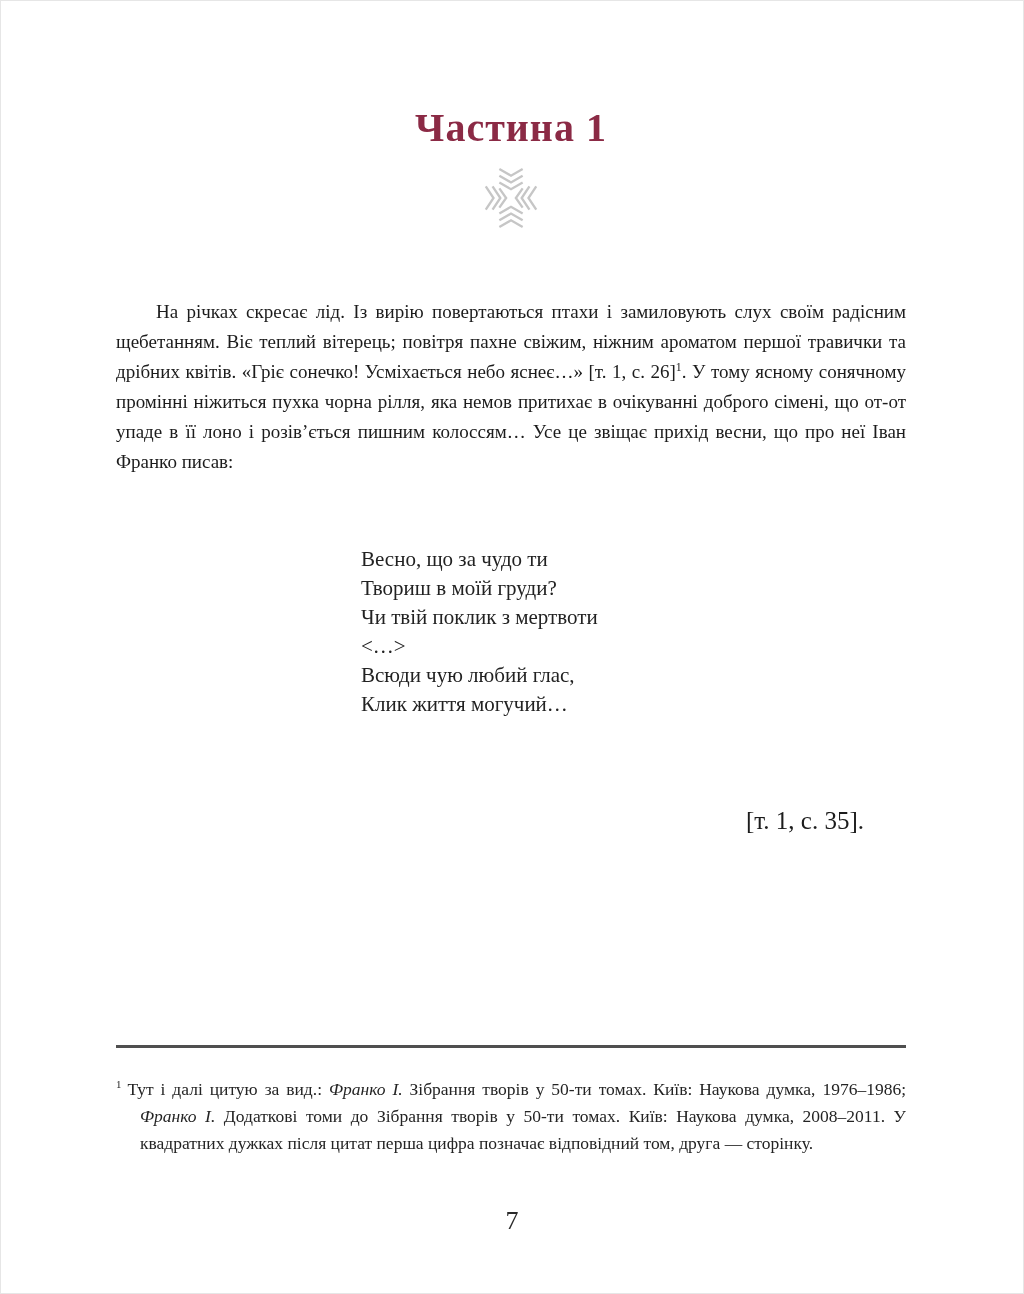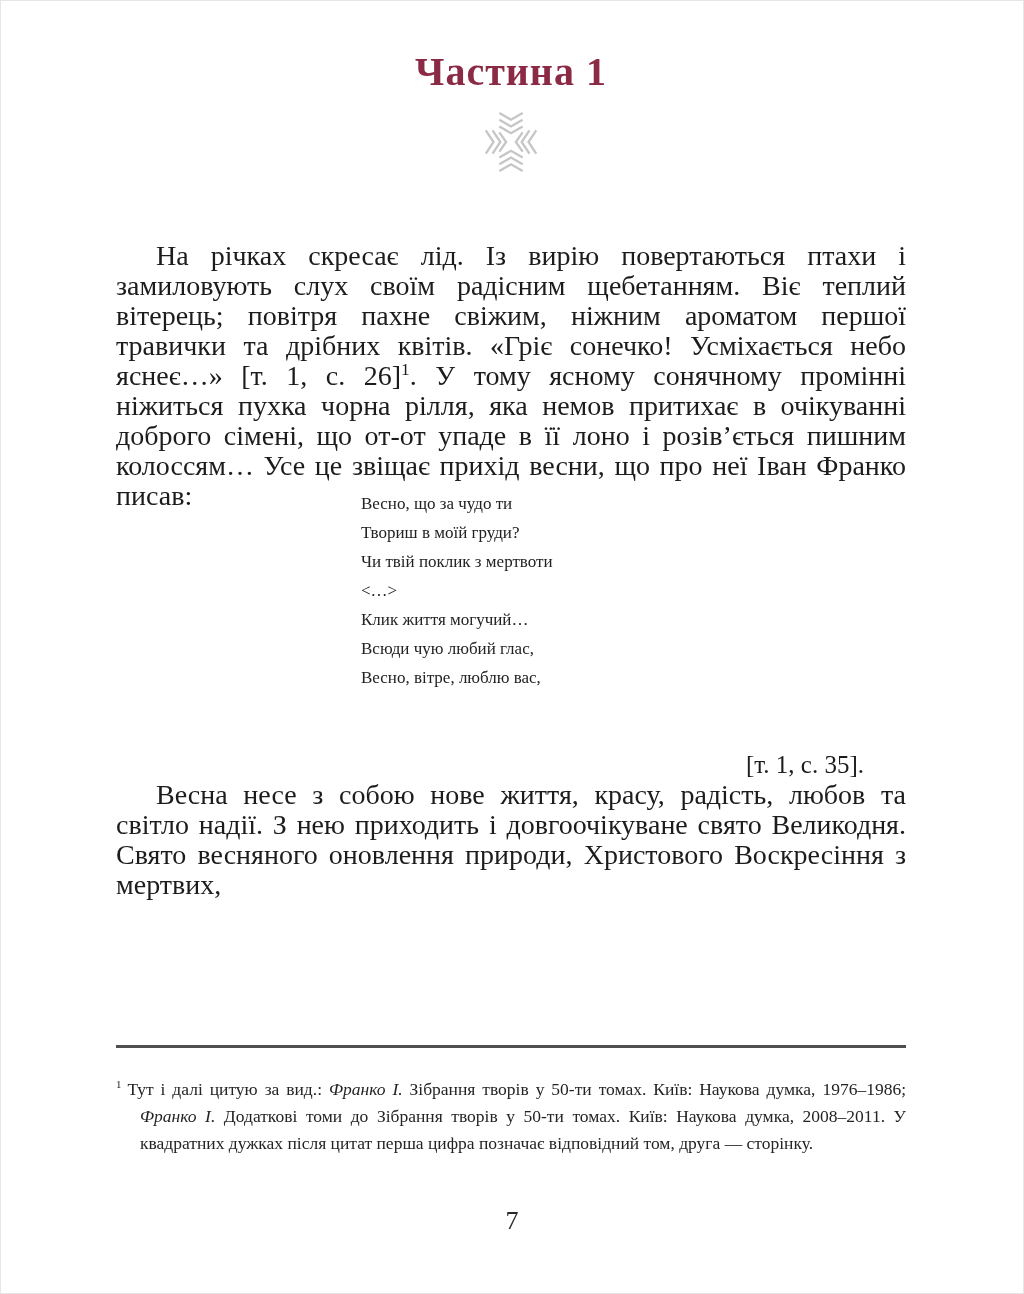--- a/index.html
+++ b/index.html
@@ -14,21 +14,21 @@
     position: absolute;
     inset: 0;
     background: #ffffff;
     border: 1px solid #e6e6e6;
   }
   .content {
     position: absolute;
     left: 115px;
     top: 0;
     width: 790px;
-    padding-top: 48px;
+    padding-top: 104px;
   }
   .part-title {
     text-align: center;
     font-size: 40px;
     line-height: 46px;
     font-weight: bold;
     letter-spacing: 1px;
     color: #8b2a45;
   }
   .subtitle {
@@ -39,35 +39,35 @@
     font-weight: bold;
     color: #141414;
   }
   .ornament {
     margin-top: 14px;
     text-align: center;
     height: 66px;
   }
   .ornament svg { display: inline-block; }
   .para {
-    font-size: 28px;
+    font-size: 19px;
     line-height: 30px;
     text-align: justify;
     color: #1c1c1c;
   }
   .para-1 { margin-top: 66px; text-indent: 40px; height: 240px; }
   .para sup, .footnote sup {
     font-size: 0.62em;
     vertical-align: super;
     line-height: 0;
   }
   .poem {
     margin-top: 8px;
     margin-left: 245px;
-    font-size: 17px;
+    font-size: 21px;
     line-height: 29px;
     height: 261px;
     color: #222222;
   }
   .citation {
     font-size: 25px;
     line-height: 30px;
     text-align: right;
     padding-right: 42px;
     height: 30px;
@@ -132,28 +132,26 @@
       </svg>
     </div>
 
     <p class="para para-1"><span>На річках скресає лід. Із вирію повертаються птахи і замиловують слух своїм радісним щебетанням. Віє теплий вітерець; повітря пахне свіжим, ніжним ароматом першої травички та дрібних квітів. «Гріє сонечко! Усміхається небо яснеє…» [т. 1, с. 26]</span><sup>1</sup><span>. У тому ясному сонячному промінні ніжиться пухка чорна рілля, яка немов притихає в очікуванні доброго сімені, що от-от упаде в її лоно і розів’ється пишним колоссям… Усе це звіщає прихід весни, що про неї Іван Франко писав:</span></p>
 
     <div class="poem">
       <div>Весно, що за чудо ти</div>
       <div>Твориш в моїй груди?</div>
       <div>Чи твій поклик з мертвоти</div>
       <div>&lt;…&gt;</div>
+      <div>Всюди чую любий глас,</div>
       <div>Клик життя могучий…</div>
-      <div>Всюди чую любий глас,</div>
-      <div>Весно, вітре, люблю вас,</div>
     </div>
 
     <div class="citation">[т. 1, с. 35].</div>
 
-    <p class="para para-2">Весна несе з собою нове життя, красу, радість, любов та світло надії. З нею приходить і довгоочікуване свято Великодня. Свято весняного оновлення природи, Христового Воскресіння з мертвих,</p>
 
   </div>
 
   <div class="footnote-area">
     <div class="footnote-rule"></div>
     <p class="footnote"><sup>1</sup><span>Тут і далі цитую за вид.: </span><i>Франко І.</i><span> Зібрання творів у 50-ти томах. Київ: Наукова думка, 1976–1986; </span><i>Франко І.</i><span> Додаткові томи до Зібрання творів у 50-ти томах. Київ: Наукова думка, 2008–2011. У квадратних дужках після цитат перша цифра позначає відповідний том, друга — сторінку.</span></p>
   </div>
 
   <div class="page-number">7</div>
 </div>

